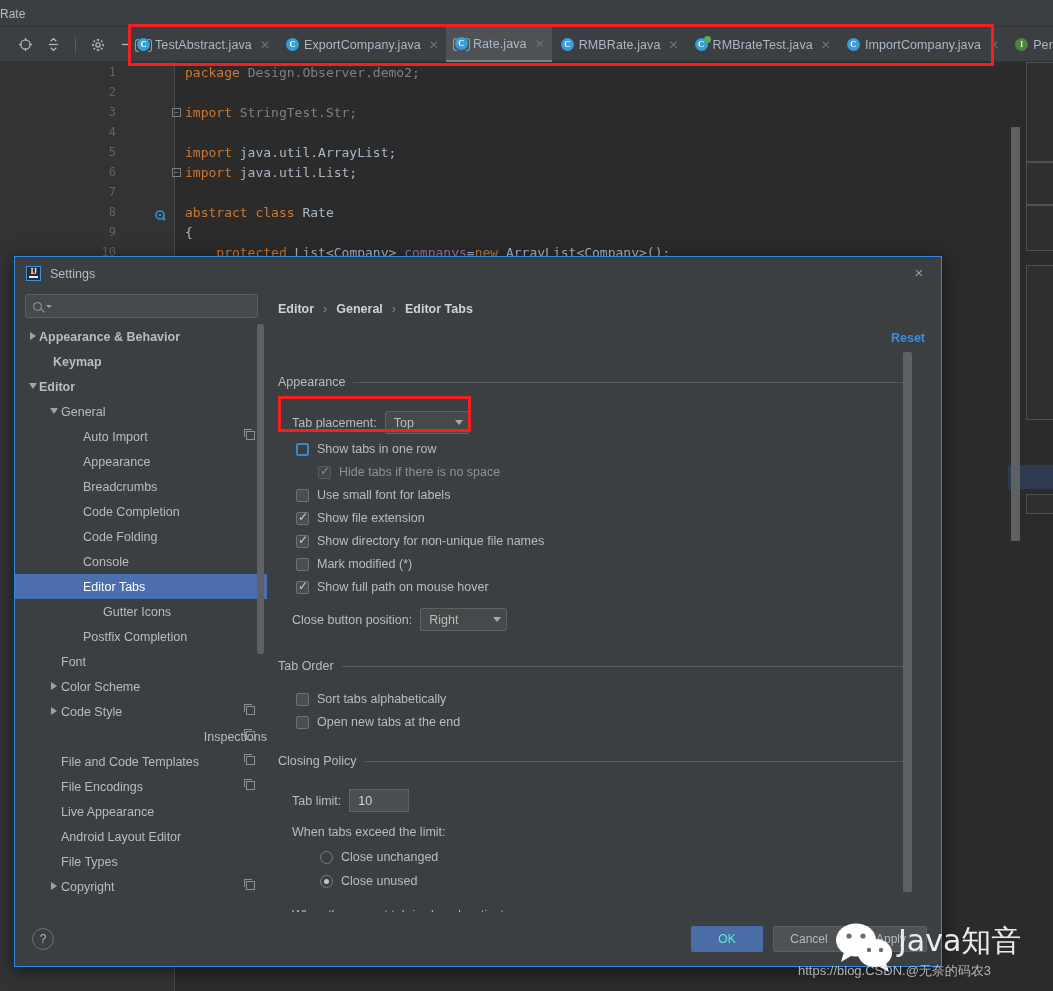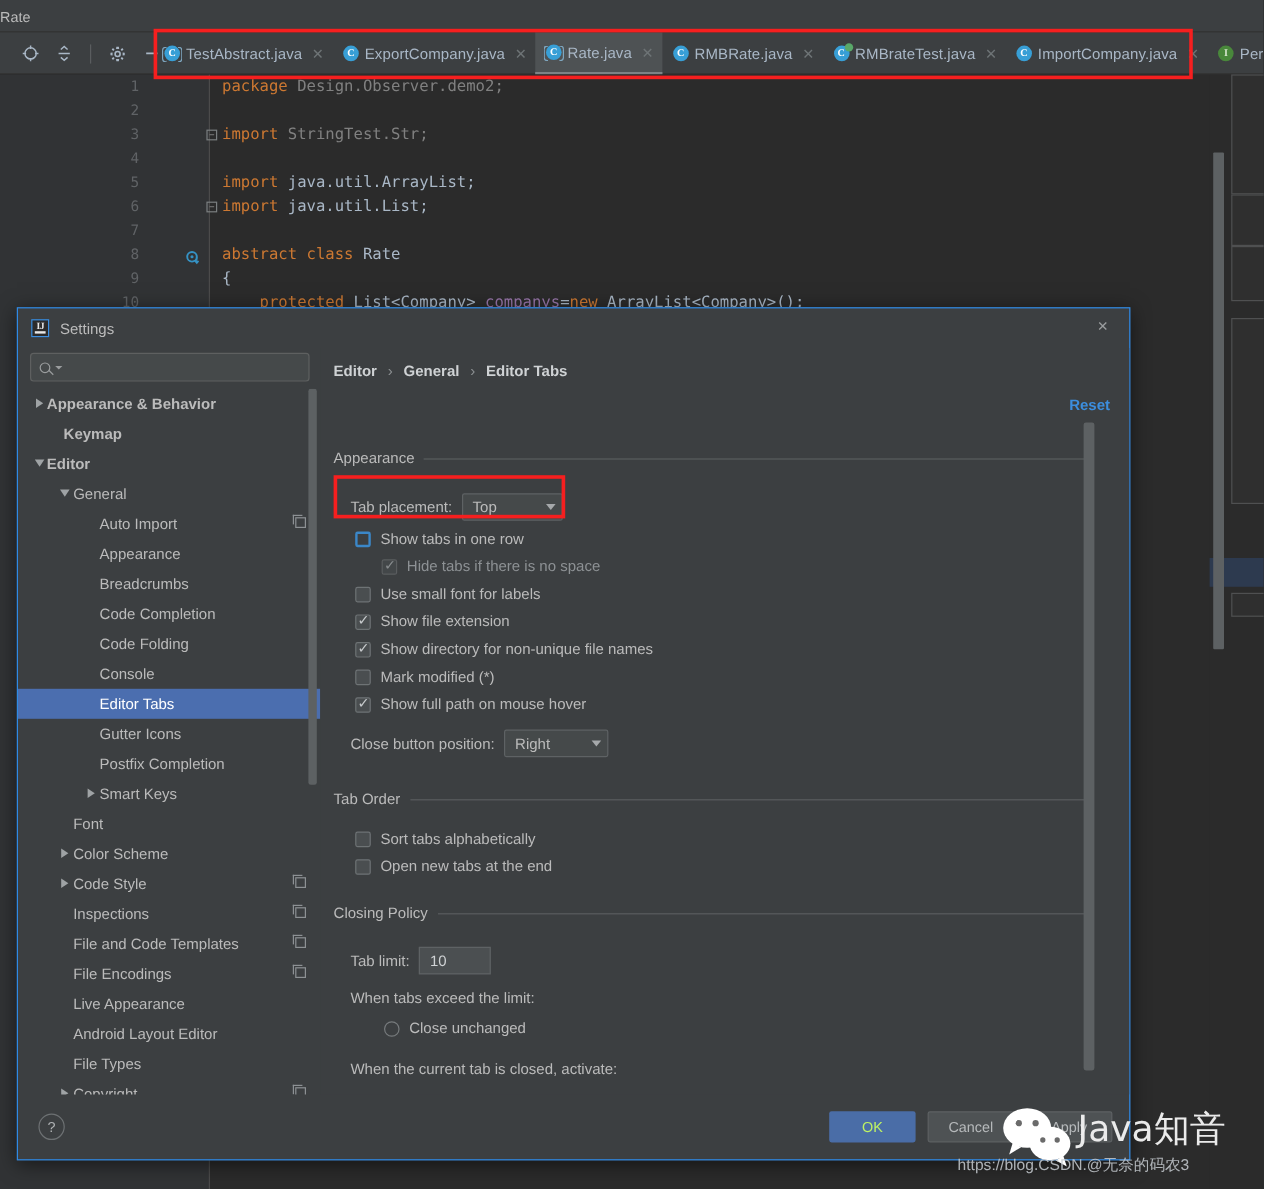--- a/index.html
+++ b/index.html
@@ -243,21 +243,21 @@
   }
   .help-btn {
     position: absolute; left: 17px; width: 22px; height: 22px; border-radius: 50%;
     border: 1px solid #6d7173; color: #b0b3b5; font-size: 12px;
     display: flex; align-items: center; justify-content: center;
   }
   .btn {
     height: 26px; min-width: 72px; border-radius: 2px; font-size: 12px;
     display: flex; align-items: center; justify-content: center;
   }
-  .btn.primary { background: #4a6da7; color: #bef264; }
+  .btn.primary { background: #4a6da7; color: #5eead4; }
   .btn.normal { background: #4e5254; color: #b6b9bb; border: 1px solid #5d6163; }
   .footbtns { position: absolute; right: 14px; display: flex; gap: 10px; }
 
   
   .wm { position: absolute; pointer-events: none; }
   .wm-logo {
     left: 826px; top: 921px; width: 76px; height: 52px;
   }
   .wm-text {
     left: 898px; top: 921px; font-size: 30px; color: #f2f2f2;
@@ -461,49 +461,43 @@
           </div>
           <div class="tree-row" style="padding-left:68px;">
             <span>Code Folding</span>
           </div>
           <div class="tree-row" style="padding-left:68px;">
             <span>Console</span>
           </div>
           <div class="tree-row sel" style="padding-left:68px;">
             <span>Editor Tabs</span>
           </div>
-          <div class="tree-row" style="padding-left:68px;">
+          <div class="tree-row" style="padding-left:88px;">
             <span>Gutter Icons</span>
           </div>
           <div class="tree-row" style="padding-left:68px;">
             <span>Postfix Completion</span>
           </div>
-          <div class="tree-row" style="padding-left:68px;">
-            <span class="tw" style="position:absolute;left:55px;top:8px;">
-                <i class="arr-r"></i>
-              </span>
-            <span>Smart Keys</span>
-          </div>
           <div class="tree-row" style="padding-left:46px;">
             <span>Font</span>
           </div>
           <div class="tree-row" style="padding-left:46px;">
             <span class="tw" style="position:absolute;left:33px;top:8px;">
                 <i class="arr-r"></i>
               </span>
             <span>Color Scheme</span>
           </div>
           <div class="tree-row" style="padding-left:46px;">
             <span class="tw" style="position:absolute;left:33px;top:8px;">
                 <i class="arr-r"></i>
               </span>
             <span>Code Style</span>
             <span class="cfgicon"></span>
           </div>
-          <div class="tree-row" style="padding-left:46px;">
+          <div class="tree-row" style="padding-left:46px;justify-content:flex-end;">
             <span>Inspections</span>
             <span class="cfgicon"></span>
           </div>
           <div class="tree-row" style="padding-left:46px;">
             <span>File and Code Templates</span>
             <span class="cfgicon"></span>
           </div>
           <div class="tree-row" style="padding-left:46px;">
             <span>File Encodings</span>
             <span class="cfgicon"></span>
@@ -628,20 +622,24 @@
               <span class="textfield" style="width:60px; margin-left:8px;">10</span>
             </div>
 
             <div class="row" style="margin-top:13px; padding-left:14px;">
               <span>When tabs exceed the limit:</span>
             </div>
 
             <div class="row" style="margin-top:11px; padding-left:42px;">
               <span class="rb"></span>
               <span>Close unchanged</span>
+            </div>
+            <div class="row" style="margin-top:10px; padding-left:42px;">
+              <span class="rb checked"></span>
+              <span>Close unused</span>
             </div>
 
             <div class="row" style="margin-top:20px; padding-left:14px;">
               <span>When the current tab is closed, activate:</span>
             </div>
 
           </div>
 
           <div class="panel-scroll" style="top:2px; height:540px;"></div>
         </div>

